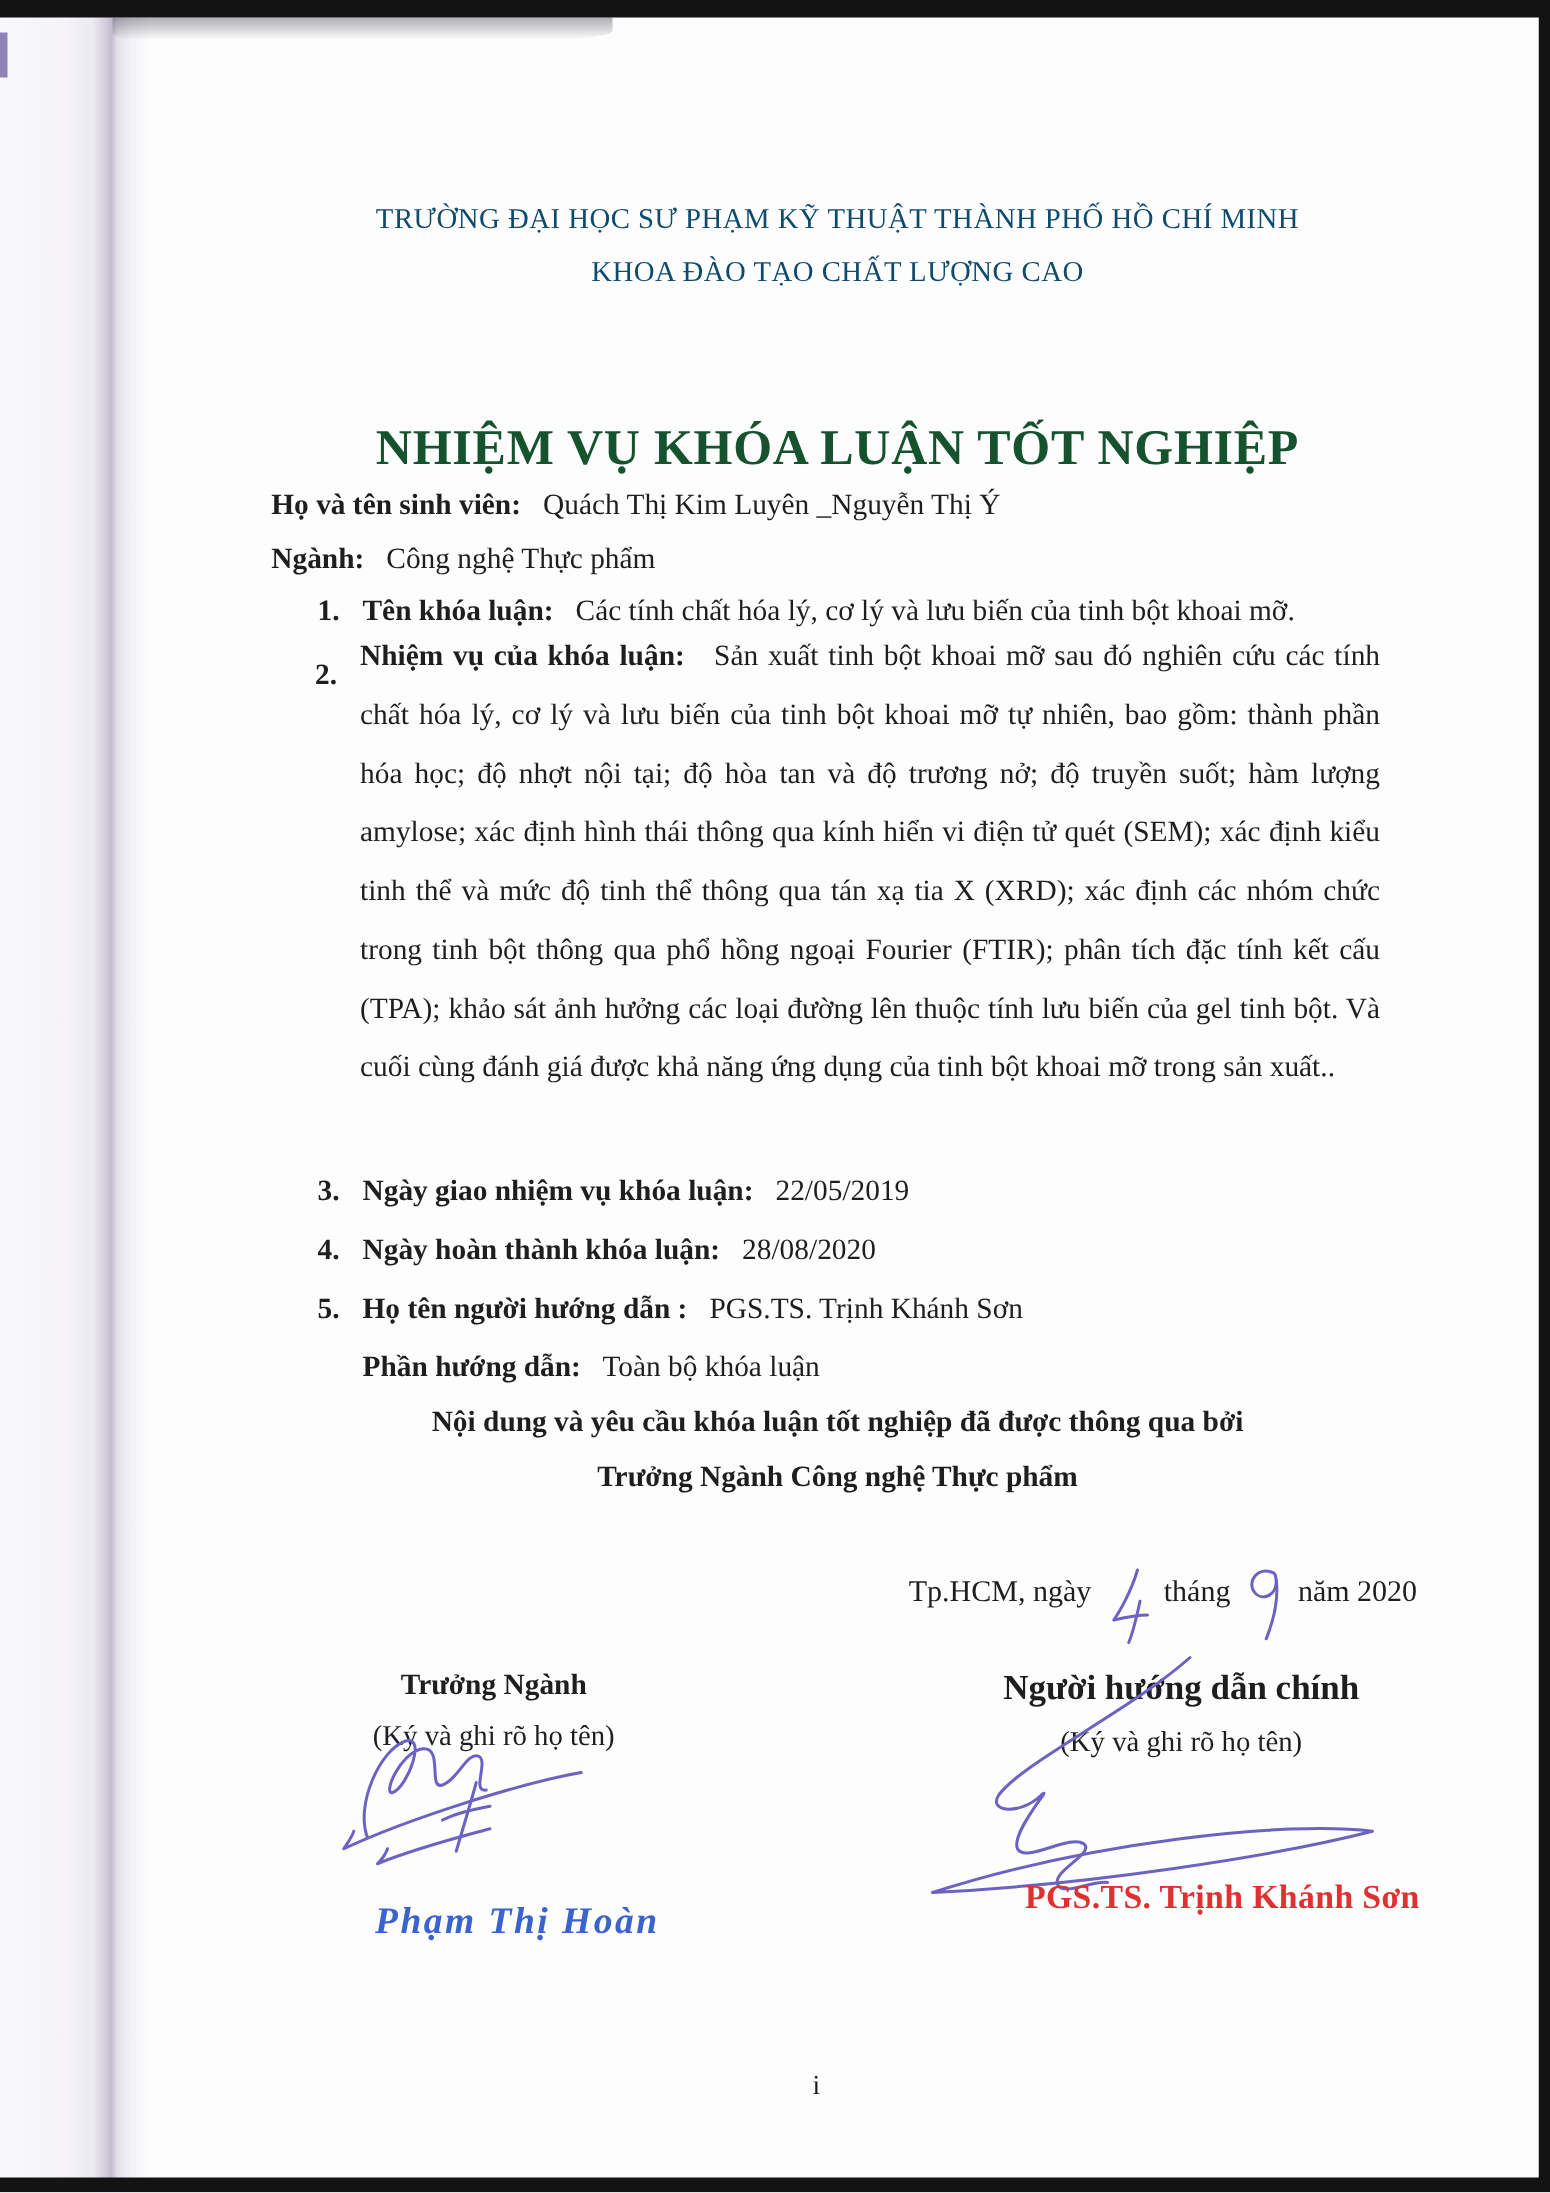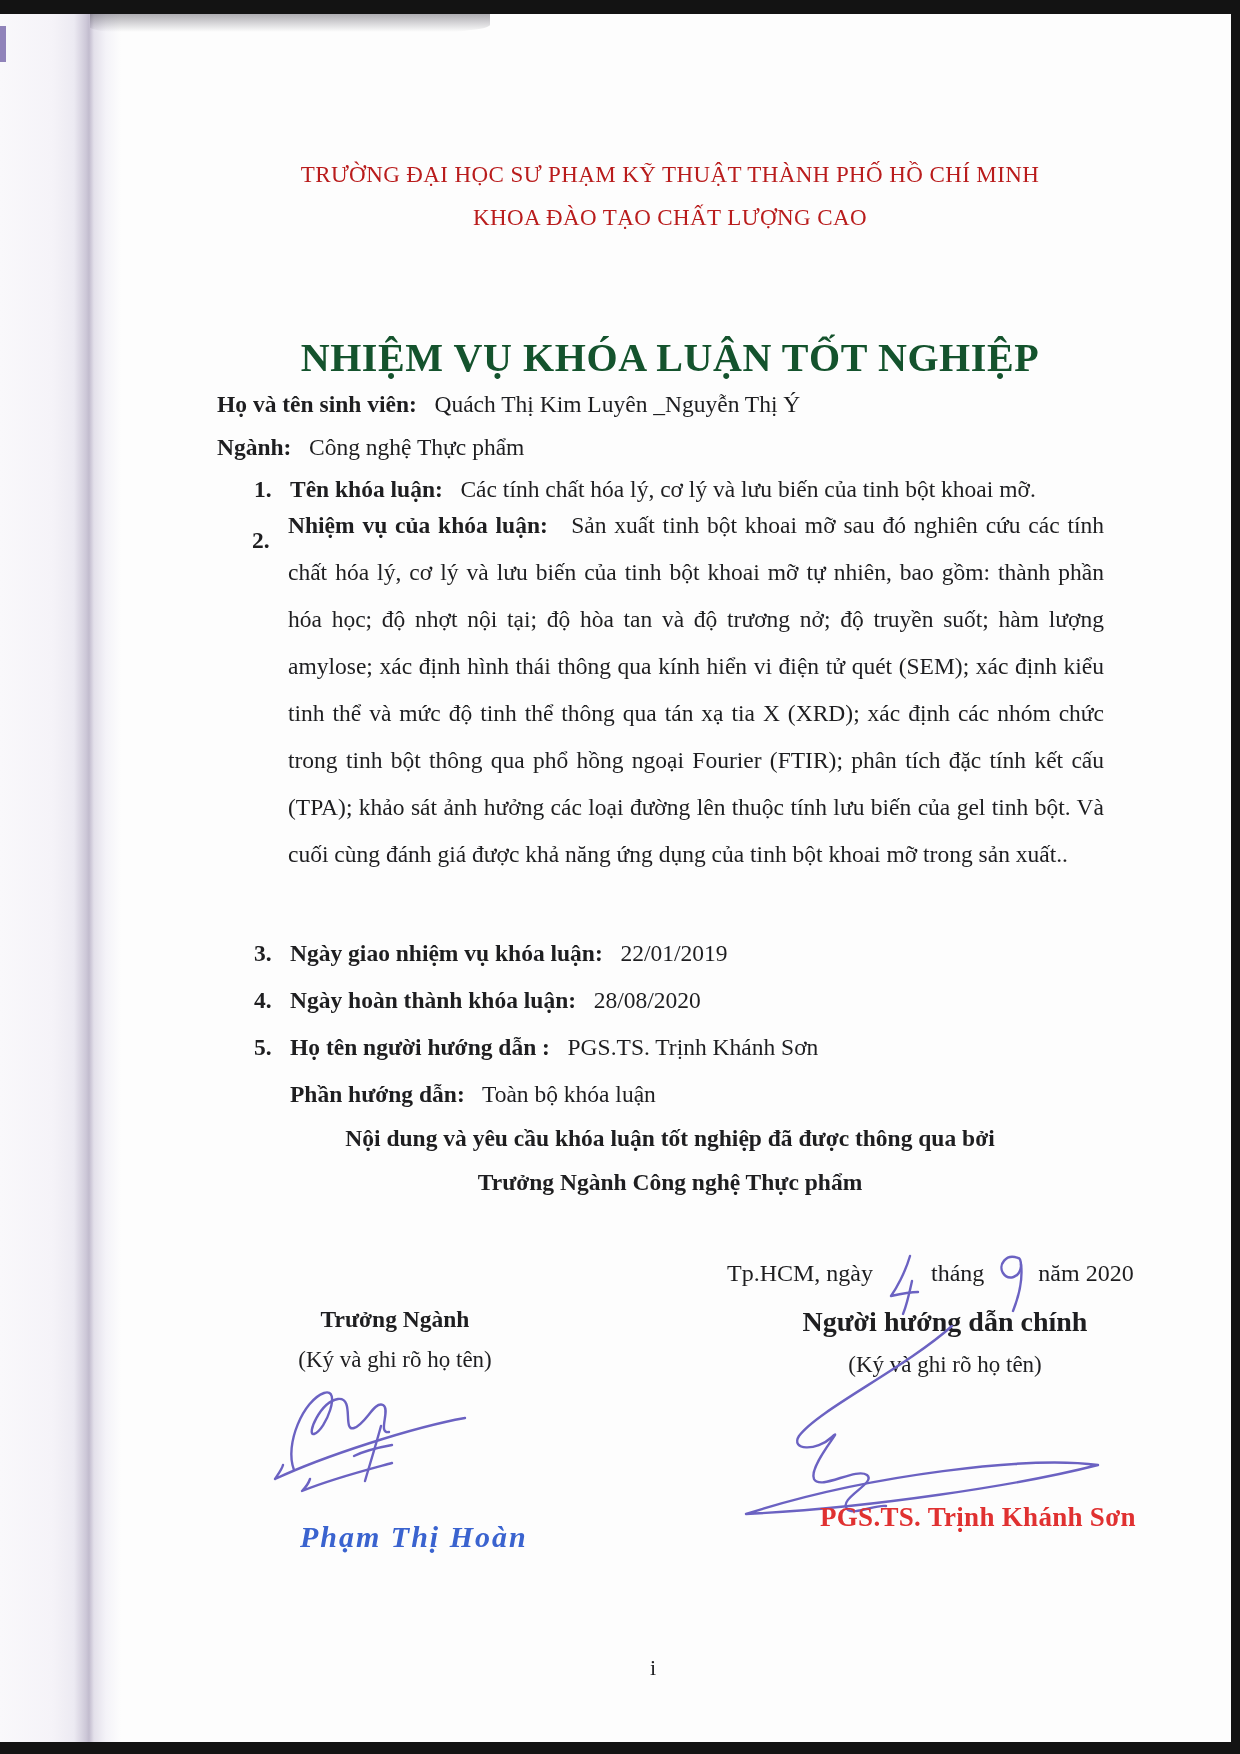--- a/index.html
+++ b/index.html
@@ -20,32 +20,32 @@
   .edge-left{
     position:absolute;left:0;top:12px;width:122px;height:1732px;
     background:linear-gradient(90deg,
       #f9f8fb 0px,#f5f3f8 52px,#eceaf2 74px,#cdc8d8 86px,#c2bcce 89px,
       #e3e0ea 94px,#f4f3f8 106px,#fdfdfd 121px);
   }
   .edge-mark{position:absolute;left:0;top:26px;width:6px;height:36px;background:#7e6fae;opacity:.85;}
   .line{position:absolute;white-space:nowrap;font-size:23.5px;}
   .center{position:absolute;left:228px;width:884px;text-align:center;white-space:nowrap;font-size:23.5px;}
   .b{font-weight:bold;}
-  .hdr{font-size:23px;letter-spacing:.4px;color:#b91c1c;}
+  .hdr{font-size:23px;letter-spacing:.4px;color:#0c4a6e;}
   .title{font-size:40px;font-weight:bold;letter-spacing:.6px;color:#14532d;}
   .num{position:absolute;left:-36px;font-weight:bold;}
   .item{position:absolute;left:290px;font-size:23.5px;white-space:nowrap;}
   .para{
     position:absolute;left:288px;width:816px;font-size:23.5px;line-height:47px;
     text-align:justify;white-space:normal;
   }
   .ink{stroke:#6b62c2;stroke-width:2.4;fill:none;stroke-linecap:round;stroke-linejoin:round;}
   .date-line{position:absolute;left:727px;top:1250px;font-size:24px;white-space:nowrap;}
   .hw{display:inline-block;vertical-align:middle;}
-  .sig-col{position:absolute;text-align:center;}
+  .sig-col{position:absolute;text-align:center;margin-top:29px;}
   .note{font-size:23px;}
   .name-blue{
     position:absolute;font-size:30px;font-style:italic;letter-spacing:2px;
     font-weight:bold;white-space:nowrap;margin-top:20px;
   }
   .name-red{
     position:absolute;font-size:27px;font-weight:bold;white-space:nowrap;letter-spacing:.3px;
   }
   .pageno{position:absolute;font-size:22px;}
   .sigsvg{position:absolute;}
@@ -89,21 +89,21 @@
     <span class="num" style="top:15px">2.</span>
     <span class="b">Nhiệm vụ của khóa luận:</span>
     <span>&nbsp;</span>
     <span>Sản xuất tinh bột khoai mỡ sau đó nghiên cứu các tính chất hóa lý, cơ lý và lưu biến của tinh bột khoai mỡ tự nhiên, bao gồm: thành phần hóa học; độ nhợt nội tại; độ hòa tan và độ trương nở; độ truyền suốt; hàm lượng amylose; xác định hình thái thông qua kính hiển vi điện tử quét (SEM); xác định kiểu tinh thể và mức độ tinh thể thông qua tán xạ tia X (XRD); xác định các nhóm chức trong tinh bột thông qua phổ hồng ngoại Fourier (FTIR); phân tích đặc tính kết cấu (TPA); khảo sát ảnh hưởng các loại đường lên thuộc tính lưu biến của gel tinh bột. Và cuối cùng đánh giá được khả năng ứng dụng của tinh bột khoai mỡ trong sản xuất..</span>
   </div>
 
   <div class="item" style="top:940px">
     <span class="num">3.</span>
     <span class="b">Ngày giao nhiệm vụ khóa luận:</span>
     <span>&nbsp;</span>
-    <span>22/01/2019</span>
+    <span>22/05/2019</span>
   </div>
   <div class="item" style="top:987px">
     <span class="num">4.</span>
     <span class="b">Ngày hoàn thành khóa luận:</span>
     <span>&nbsp;</span>
     <span>28/08/2020</span>
   </div>
   <div class="item" style="top:1034px">
     <span class="num">5.</span>
     <span class="b">Họ tên người hướng dẫn :</span>

